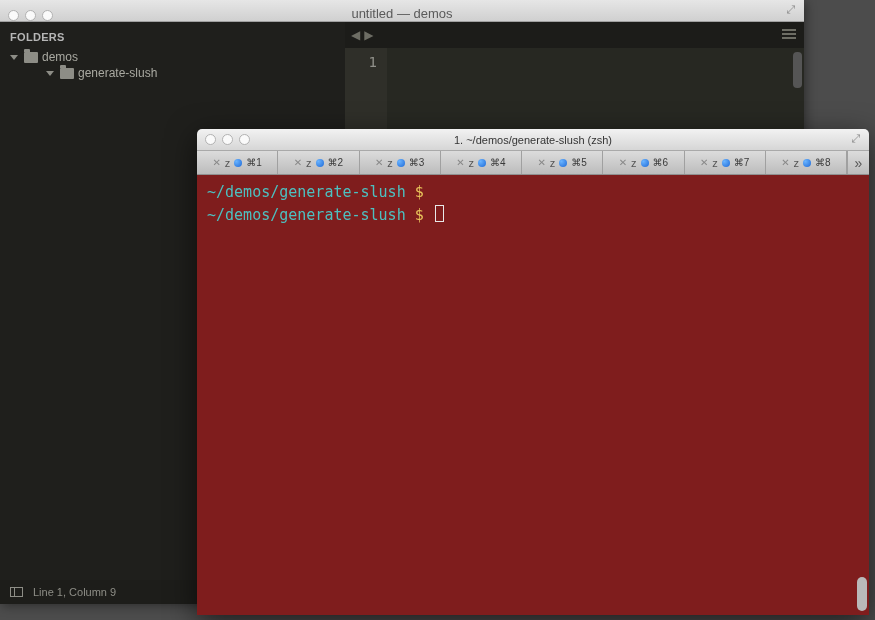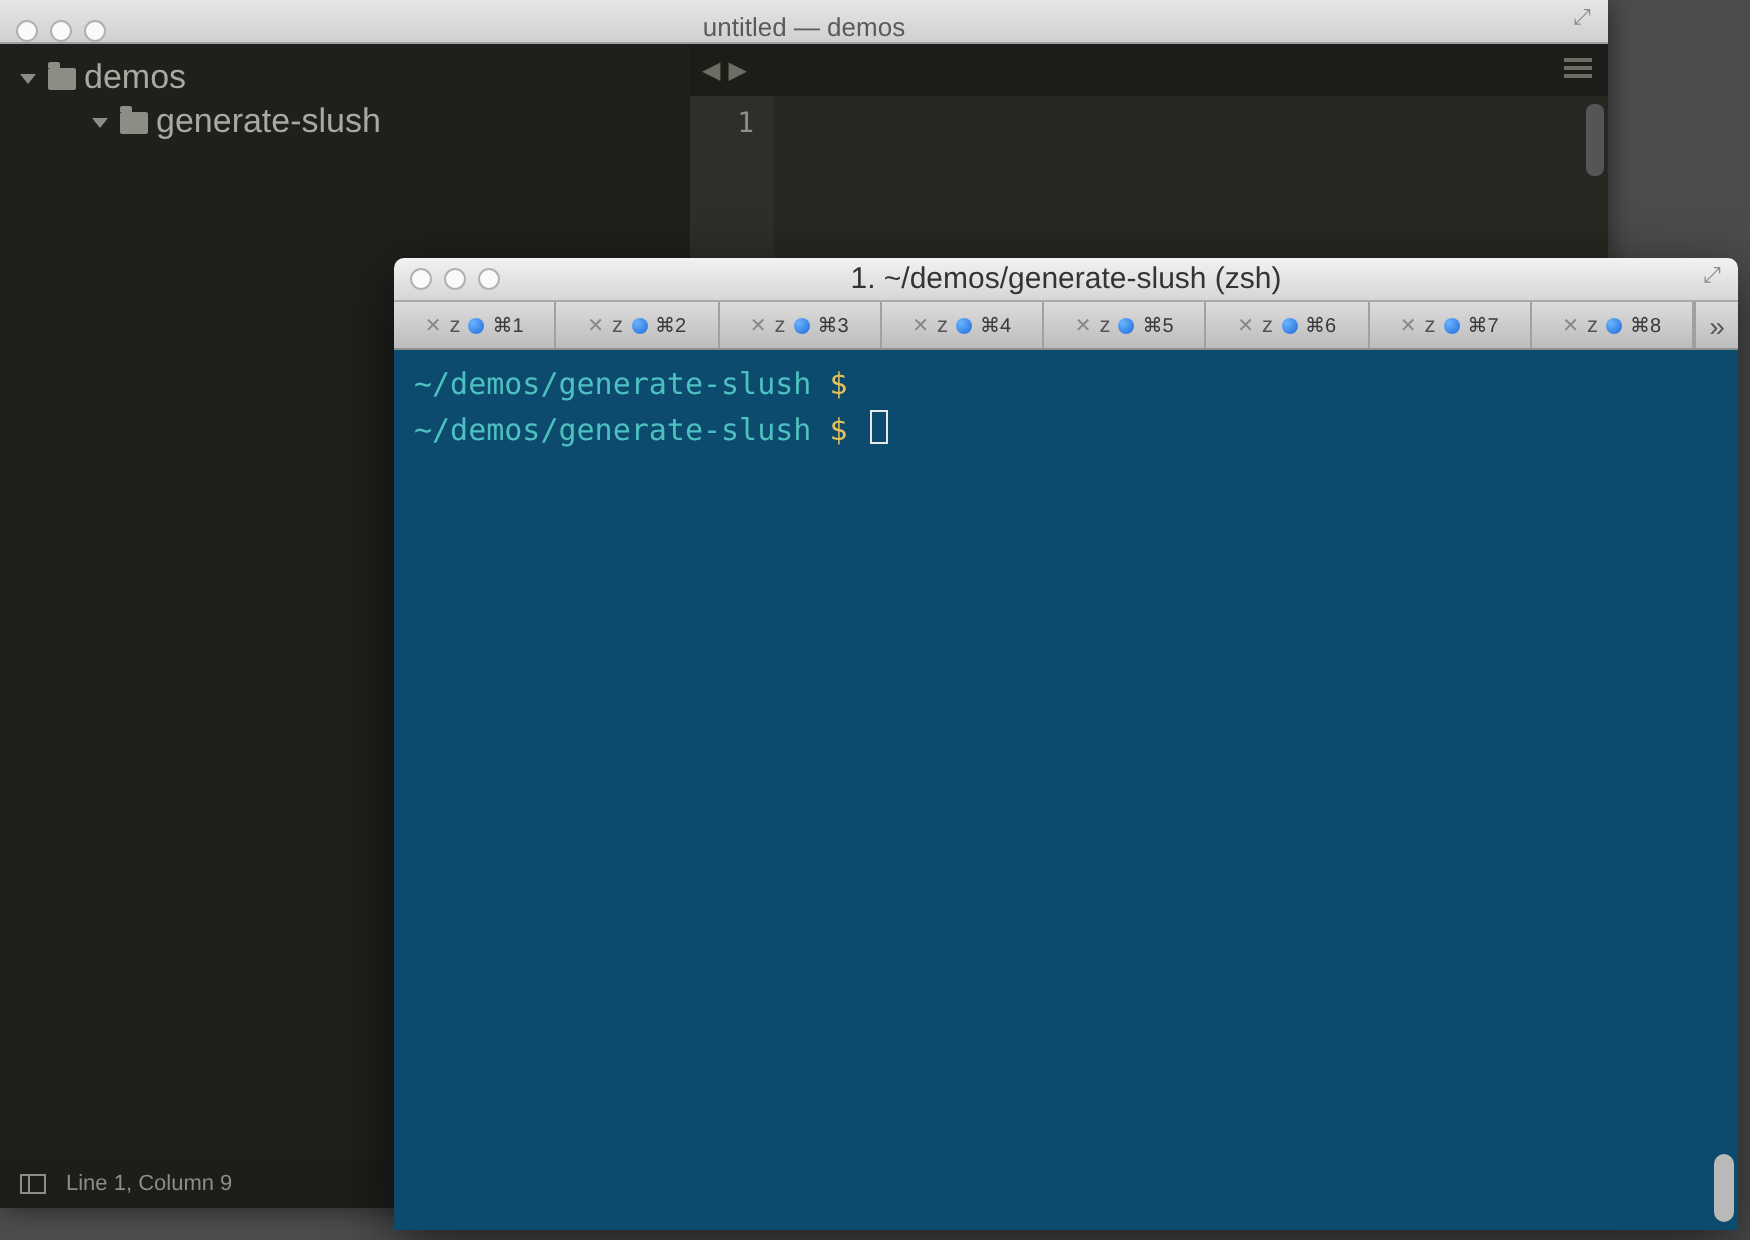--- a/index.html
+++ b/index.html
@@ -68,21 +68,21 @@
     font-weight: bold;
     color: #b6b6b6;
     padding: 3px 10px 6px 10px;
     letter-spacing: 0.3px;
   }
   .tree-row {
     display: flex; align-items: center;
     gap: 4px;
     padding: 1px 0;
     color: #a9a9a1;
-    font-size: 17px;
+    font-size: 12px;
   }
   .tree-row.lvl0 { padding-left: 10px; }
   .tree-row.lvl1 { padding-left: 26px; margin-left: 20px; }
   .disclosure {
     width: 0; height: 0;
     border-left: 4px solid transparent;
     border-right: 4px solid transparent;
     border-top: 5px solid #8d8d86;
     margin-right: 2px;
   }
@@ -174,21 +174,21 @@
   }
   .term-titlebar {
     height: 22px;
     background: linear-gradient(#f2f2f2,#d6d6d6);
     border-bottom: 1px solid #a9a9a9;
     display: flex; align-items: center;
     position: relative;
   }
   .term-titlebar .title {
     position: absolute; left:0; right:0; text-align:center;
-    color: #343434; font-size: 15px;
+    color: #343434; font-size: 11px;
     pointer-events:none;
   }
   .term-tabs {
     height: 24px;
     background: linear-gradient(#dcdcdc,#bcbcbc);
     display: flex;
     align-items: stretch;
     border-bottom: 1px solid #909090;
   }
   .term-tab {
@@ -207,21 +207,21 @@
     background: radial-gradient(circle at 30% 30%, #6ab4ff, #1f6ad8);
   }
   .term-tab .cmd { color: #3a3a3a; font-size: 10px; }
   .term-tabs .overflow {
     width: 22px; display:flex; align-items:center; justify-content:center;
     color:#555; font-size:14px;
     border-left:1px solid #a0a0a0;
   }
   .term-body {
     flex:1;
-    background: #0c4a6e;
+    background: #7f1d1d;
     color: #dcdcdc;
     font-family: Menlo, Consolas, monospace;
     font-size: 15px;
     padding: 6px 10px;
     position: relative;
     line-height: 1.5;
   }
   .term-line { white-space: pre; }
   .term-path { color: #4dc0c0; }
   .term-dollar { color: #e8c25a; }
@@ -245,20 +245,21 @@
       <div class="dot"></div>
       <div class="dot"></div>
       <div class="dot"></div>
     </div>
     <div class="titlebar-title">untitled — demos</div>
     <div class="titlebar-maxicon">⤢</div>
   </div>
 
   <div class="editor-body">
     <div class="sidebar">
+      <div class="sidebar-header">FOLDERS</div>
       <div id="tree">
           <div class="tree-row lvl0">
             <span class="disclosure"></span>
             <span class="folder-icon"></span>
             <span>demos</span>
           </div>
           <div class="tree-row lvl1">
             <span class="disclosure"></span>
             <span class="folder-icon"></span>
             <span>generate-slush</span>

